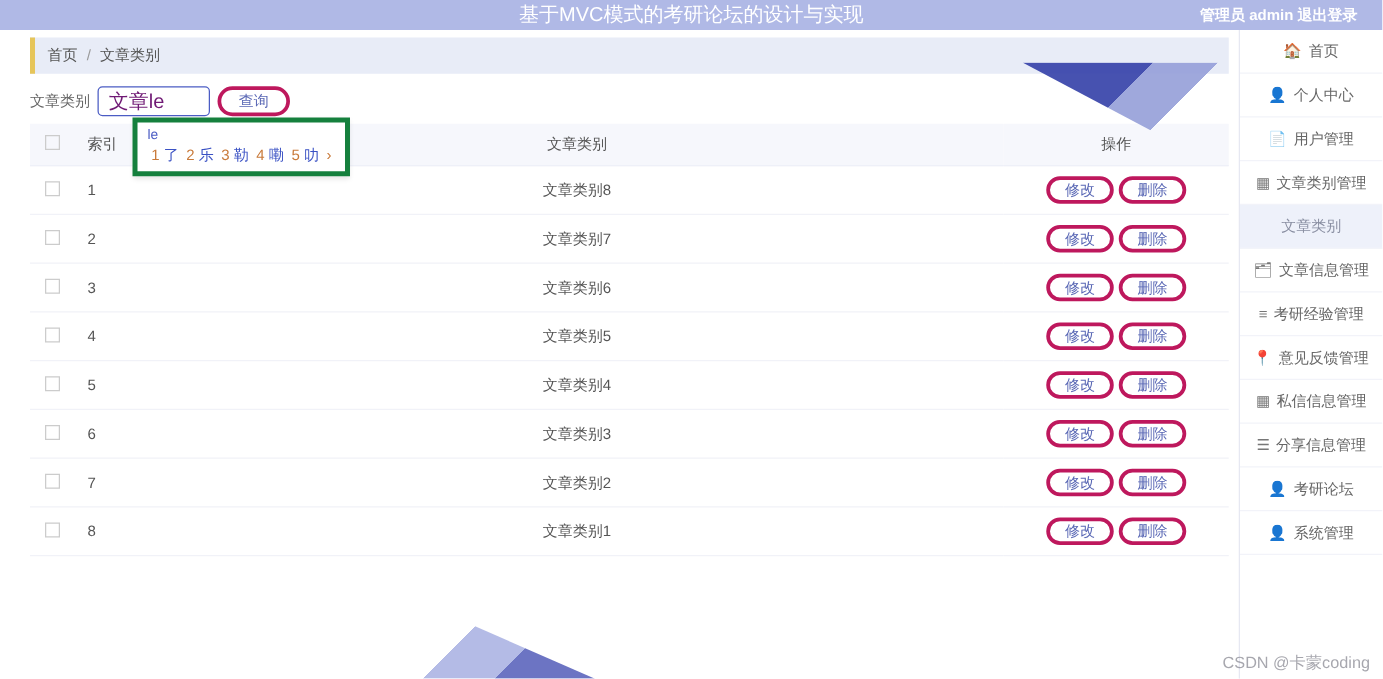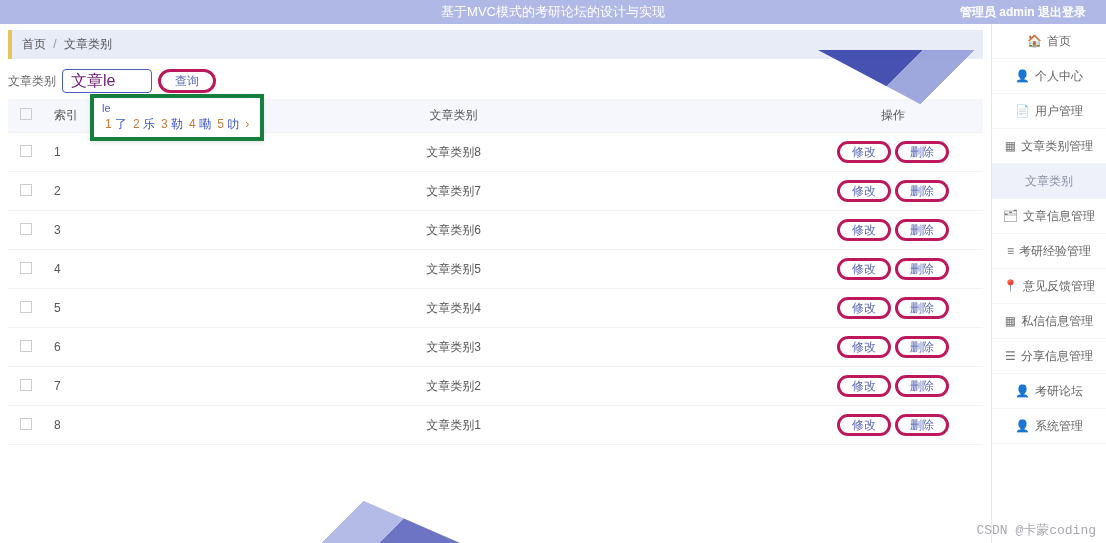--- a/index.html
+++ b/index.html
@@ -1,21 +1,21 @@
 <!DOCTYPE html>
 <html><head>
   <meta charset="utf-8">
   <style>
     * { margin: 0; padding: 0; box-sizing: border-box; font-family: "Microsoft YaHei", Arial, sans-serif; }
     body { background: #fff; font-size: 12px; color: #666; position: relative; width: 1106px; height: 543px; overflow: hidden; }
     .header { background: #b0b9e6; height: 24px; display: flex; align-items: center; justify-content: center; color: #fff; position: relative; }
-    .header-title { font-size: 13px; filter: blur(0.6px); }
+    .header-title { font-size: 16px; filter: blur(0.6px); }
     .header-right { position: absolute; right: 20px; color: #fff; font-size: 12px; filter: blur(0.6px); font-weight: bold; }
     .layout { display: flex; height: calc(543px - 24px); }
-    .main { flex: 1; padding: 6px 8px 2px 8px; position: relative; }
+    .main { flex: 1; padding: 6px 8px 2px 8px; position: relative; margin-left: 16px; }
     .breadcrumb-wrap { border-left: 4px solid #e6c55a; background: #e8ecf7; padding: 6px 10px; font-size: 12px; color: #555; margin-bottom: 10px; }
     .breadcrumb-wrap span.sep { margin: 0 4px; color: #999; }
     .filter-row { display: flex; align-items: center; gap: 6px; margin-bottom: 6px; position: relative; }
     .filter-label { font-size: 12px; }
     .filter-input { height: 24px; width: 90px; border: 1px solid #4b5cc4; border-radius: 4px; padding: 0 8px; font-size: 16px; color: #701a75; outline: none; }
     .btn { display: inline-flex; align-items: center; justify-content: center; border-radius: 14px; border: 3px solid #be185d; background: #fff; color: #5a68b5; font-size: 12px; height: 24px; padding: 0 14px; cursor: pointer; }
     .action-btn { border-radius: 12px; height: 22px; padding: 0 12px; margin: 0 2px; }
     .ime { position: absolute; left: 82px; top: 25px; background: #fff; border: 4px solid #15803d; padding: 4px 8px; font-size: 12px; white-space: nowrap; z-index: 5; box-shadow: 0 2px 4px rgba(0,0,0,.1); }
     .ime-typed { color: #4b5cc4; font-size: 11px; display: block; margin-bottom: 2px; }
     .ime span.c { margin: 0 3px; }
@@ -29,21 +29,21 @@
     tbody td.idx, thead th.idx { width: 60px; text-align: left; padding-left: 10px; }
     tbody td.ops, thead th.ops { width: 180px; }
     input[type=checkbox] { width: 12px; height: 12px; border: 1px solid #ccc; appearance: none; cursor: pointer; }
     .sidebar { width: 115px; background: #fff; border-left: 1px solid #e6e8f2; display: flex; flex-direction: column; }
     .side-item { height: 35px; display: flex; align-items: center; justify-content: center; gap: 5px; font-size: 12px; color: #666; border-bottom: 1px solid #f2f3f9; cursor: pointer; }
     .side-item .ico { font-size: 12px; color: #777; }
     .side-item.sub { background: #eef1fa; color: #8a8fa2; }
     .corner-deco { position: absolute; pointer-events: none; }
     .deco-tr { top: 50px; right: 118px; width: 170px; height: 90px; background: linear-gradient(135deg,#3440a8 0 40%,transparent 40%),linear-gradient(135deg,#959fd9 0 60%,transparent 60%); clip-path: polygon(0 0,100% 0,100% 100%); opacity: .9; }
     .deco-bl { bottom: 0; left: 300px; width: 160px; height: 70px; background: linear-gradient(315deg,#4852b5 0 35%,transparent 35%),linear-gradient(315deg,#a2abe0 0 60%,transparent 60%); clip-path: polygon(0 100%,100% 100%,0 0); opacity: .8; }
-    .watermark { position: absolute; bottom: 4px; right: 10px; color: rgba(120,120,130,.65); font-size: 13px; font-weight: 500; font-family: Liberation Mono, monospace; }
+    .watermark { position: absolute; bottom: 4px; right: 10px; color: rgba(120,120,130,.65); font-size: 13px; font-weight: 500; }
   </style>
 </head>
 <body>
 
 <div class="header">
   <span class="header-title">基于MVC模式的考研论坛的设计与实现</span>
   <span class="header-right">
     <span>管理员</span>
     <span>admin</span>
     <span>退出登录</span>

